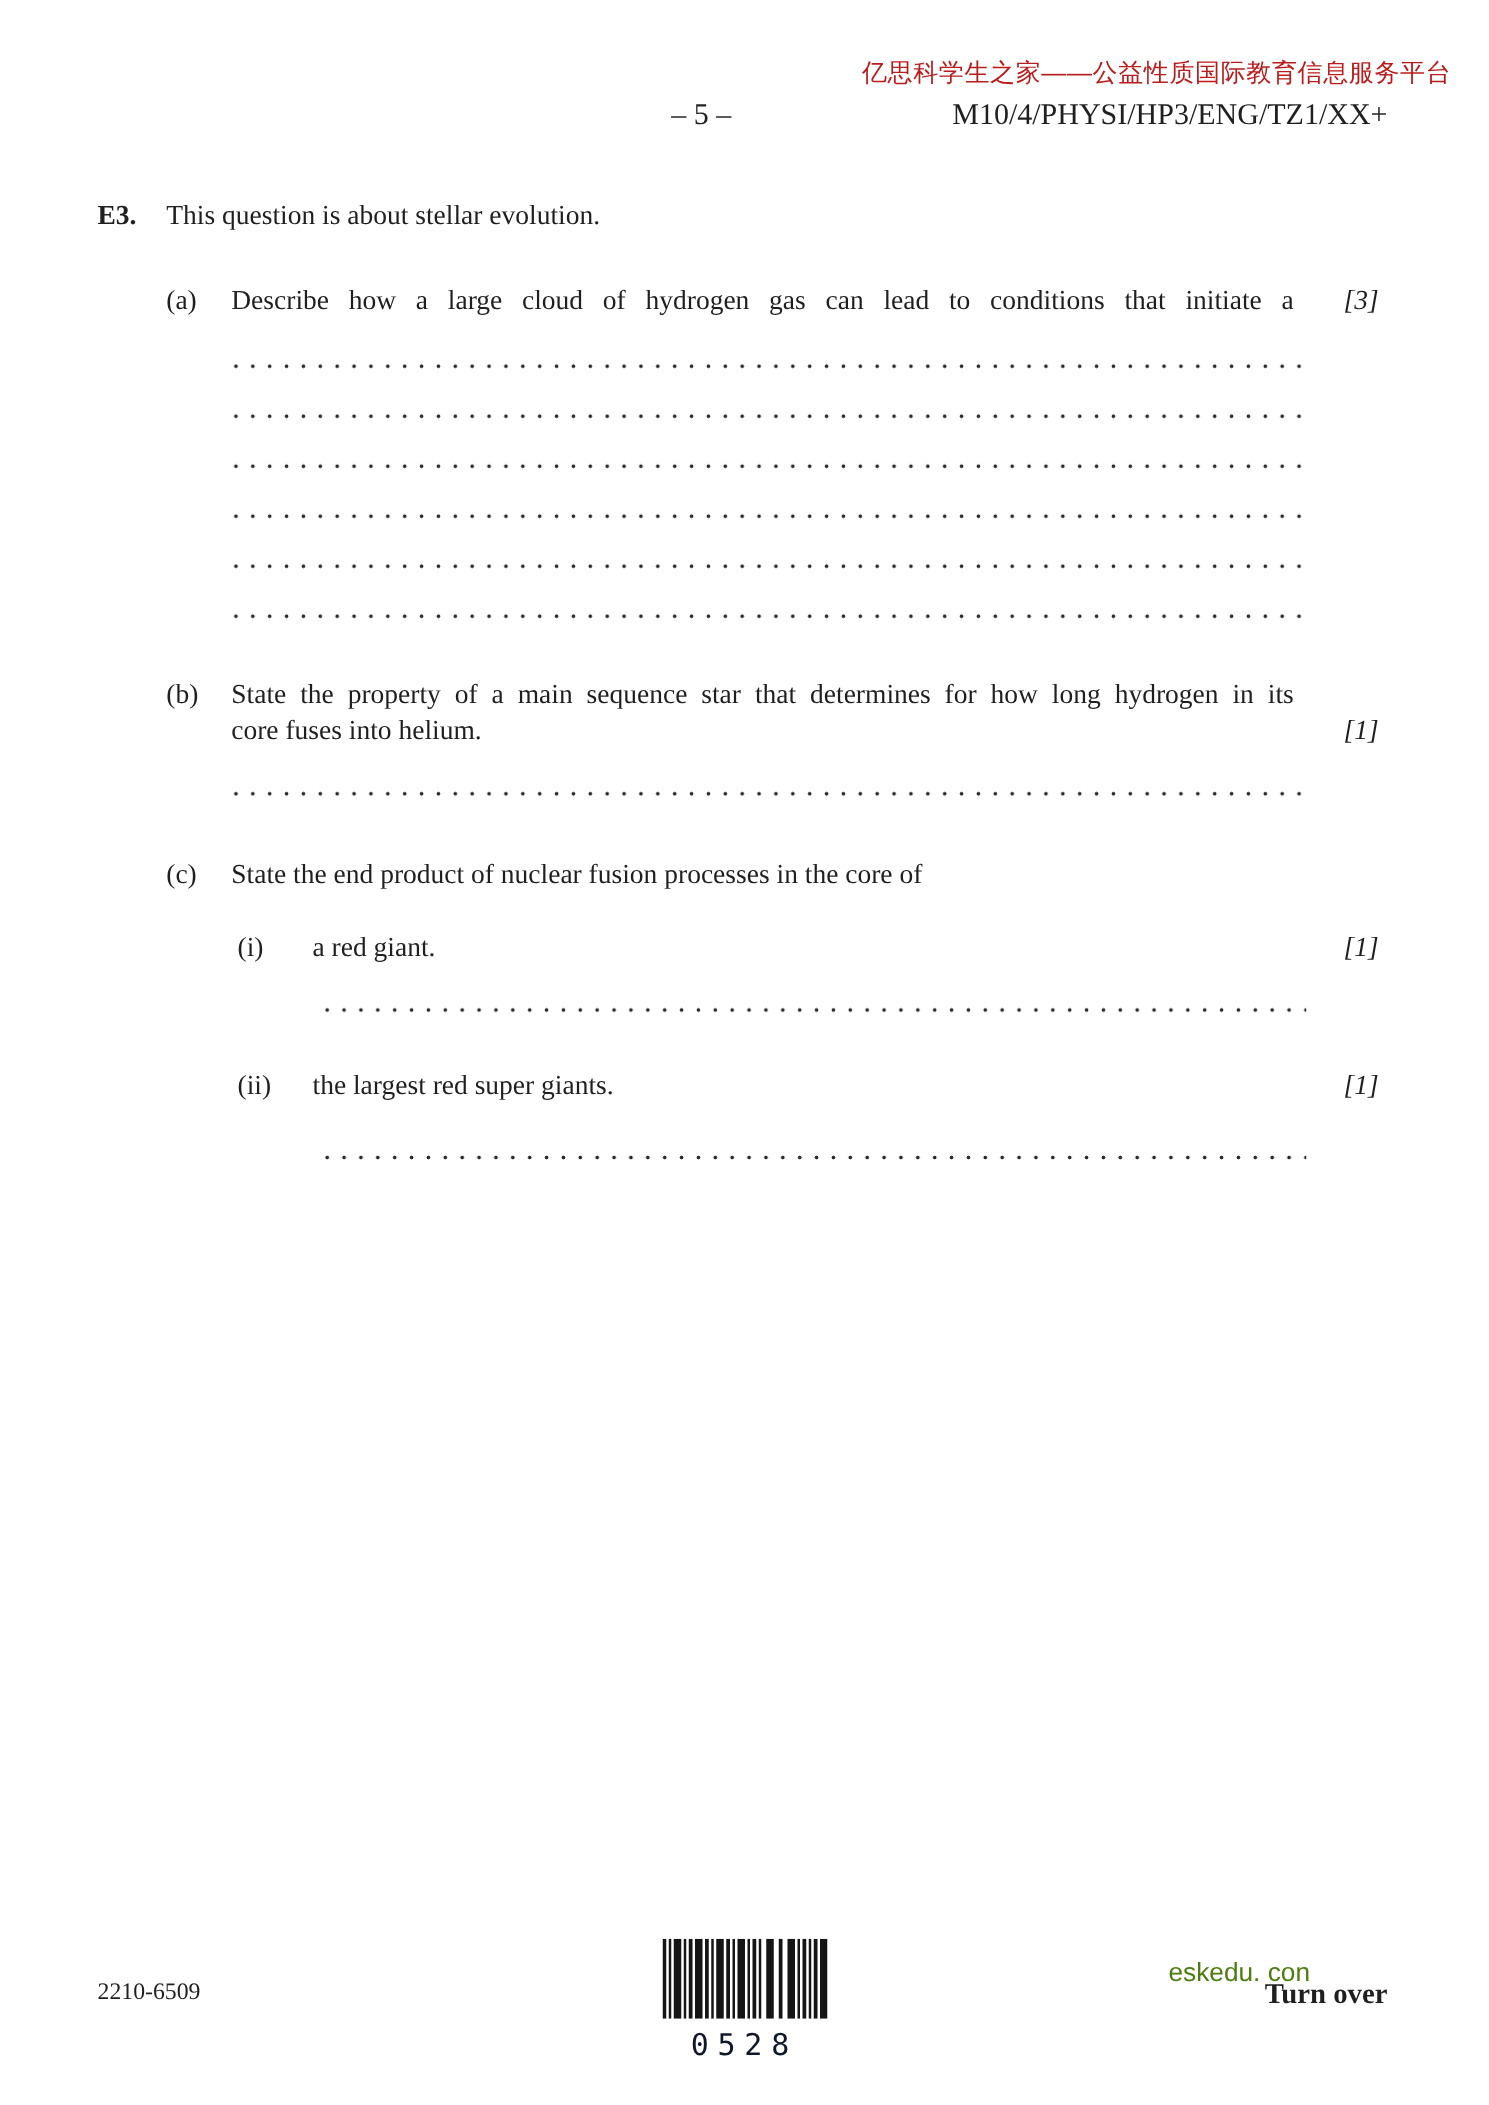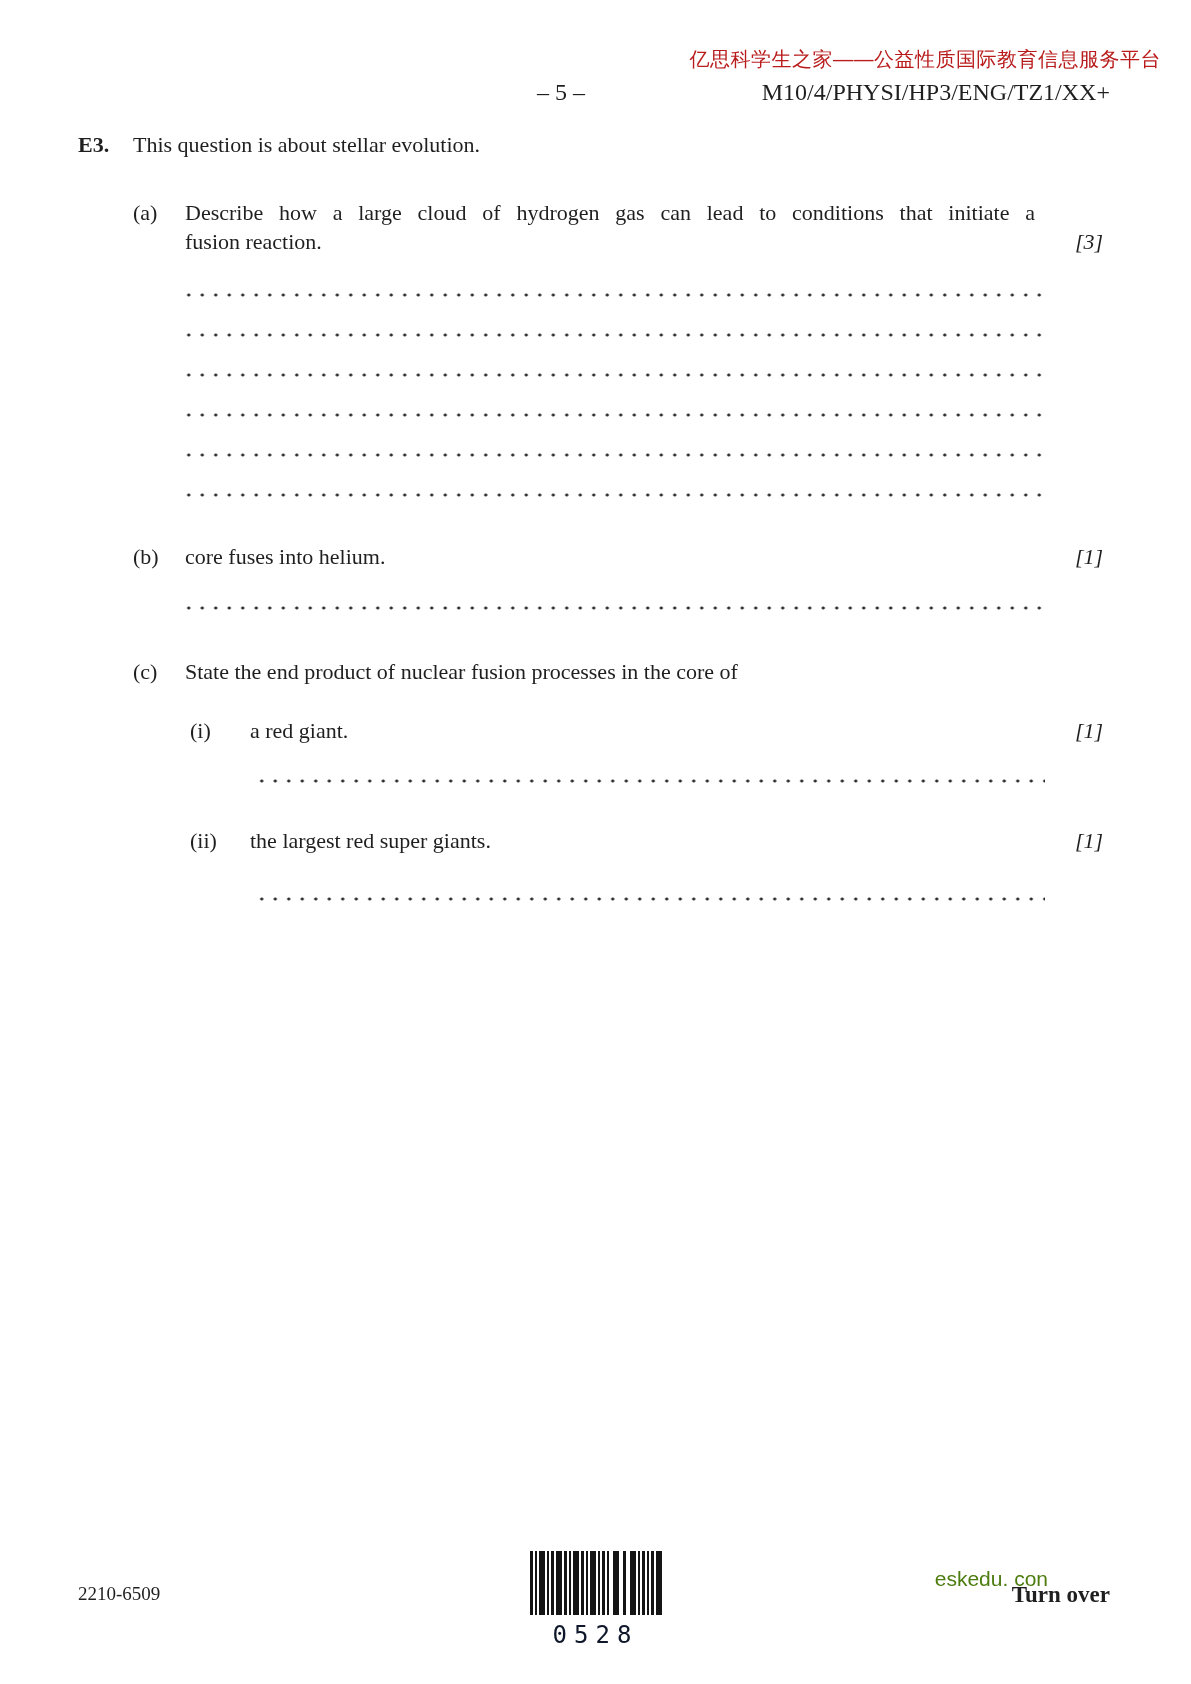--- a/index.html
+++ b/index.html
@@ -31,21 +31,21 @@
     margin-top: 8px;
     height: 28px;
     font-size: 24px;
     line-height: 28px;
   }
   .page-num { position: absolute; left: 537px; top: 0; }
   .paper-code { position: absolute; right: 81px; top: 0; }
 
   
   .q-row {
-    margin-top: 24px;
+    margin-top: 51px;
     padding-left: 78px;
     padding-right: 88px;
     display: flex;
     font-size: 22px;
     line-height: 29px;
   }
   .q-num { width: 55px; font-weight: bold; }
 
   .part-row {
     padding-left: 133px;
@@ -138,36 +138,36 @@
 
   <div class="q-row">
     <span class="q-num">E3.</span>
     <span class="q-stem">This question is about stellar evolution.</span>
   </div>
 
   <div class="part-row mt-a">
     <span class="part-label">(a)</span>
     <span class="part-text">
         <div class="jline">Describe how a large cloud of hydrogen gas can lead to conditions that initiate a</div>
-        <div>fusion reaction.</div>
       </span>
     <span class="marks">[3]</span>
   </div>
   <div class="dot-group mt-agroup">
       <div class="dotline"></div>
       <div class="dotline"></div>
       <div class="dotline"></div>
       <div class="dotline"></div>
       <div class="dotline"></div>
       <div class="dotline"></div>
     </div>
 
   <div class="part-row mt-b">
     <span class="part-label">(b)</span>
     <span class="part-text">
+        <div class="jline">State the property of a main sequence star that determines for how long hydrogen in its</div>
         <div>core fuses into helium.</div>
       </span>
     <span class="marks">[1]</span>
   </div>
   <div class="dot-group mt-bgroup">
       <div class="dotline"></div>
     </div>
 
   <div class="part-row mt-c">
     <span class="part-label">(c)</span>

